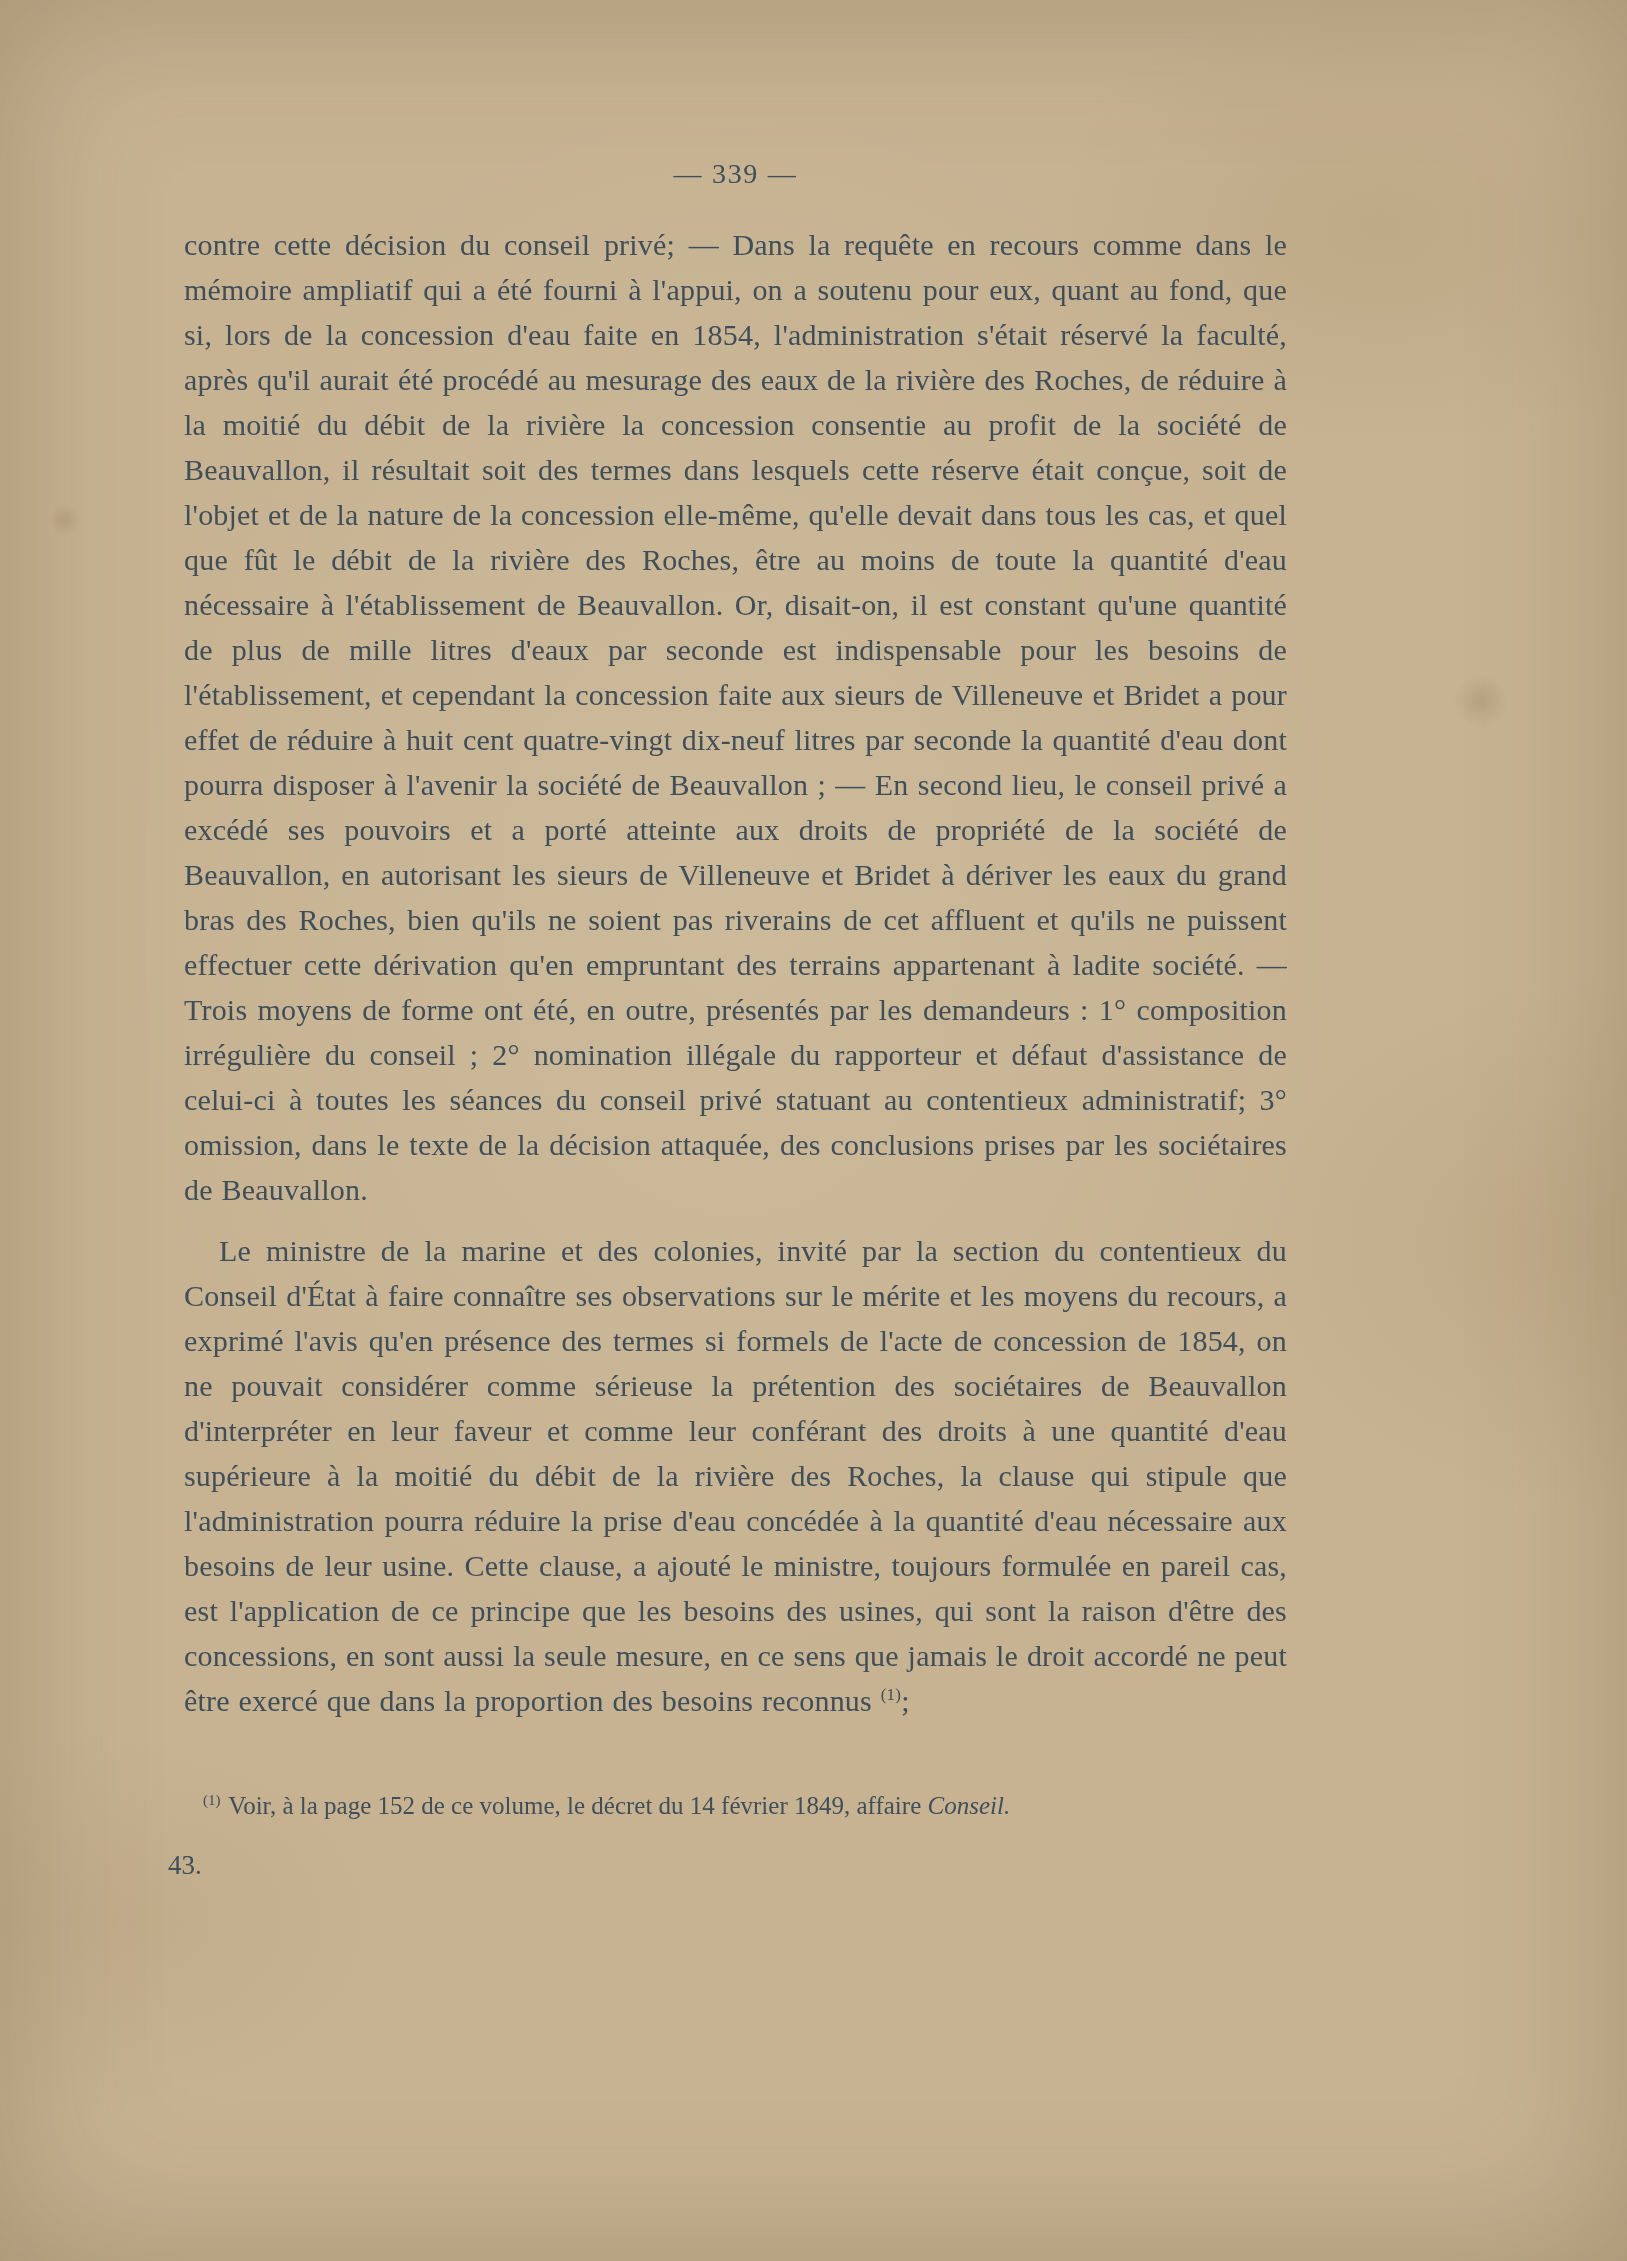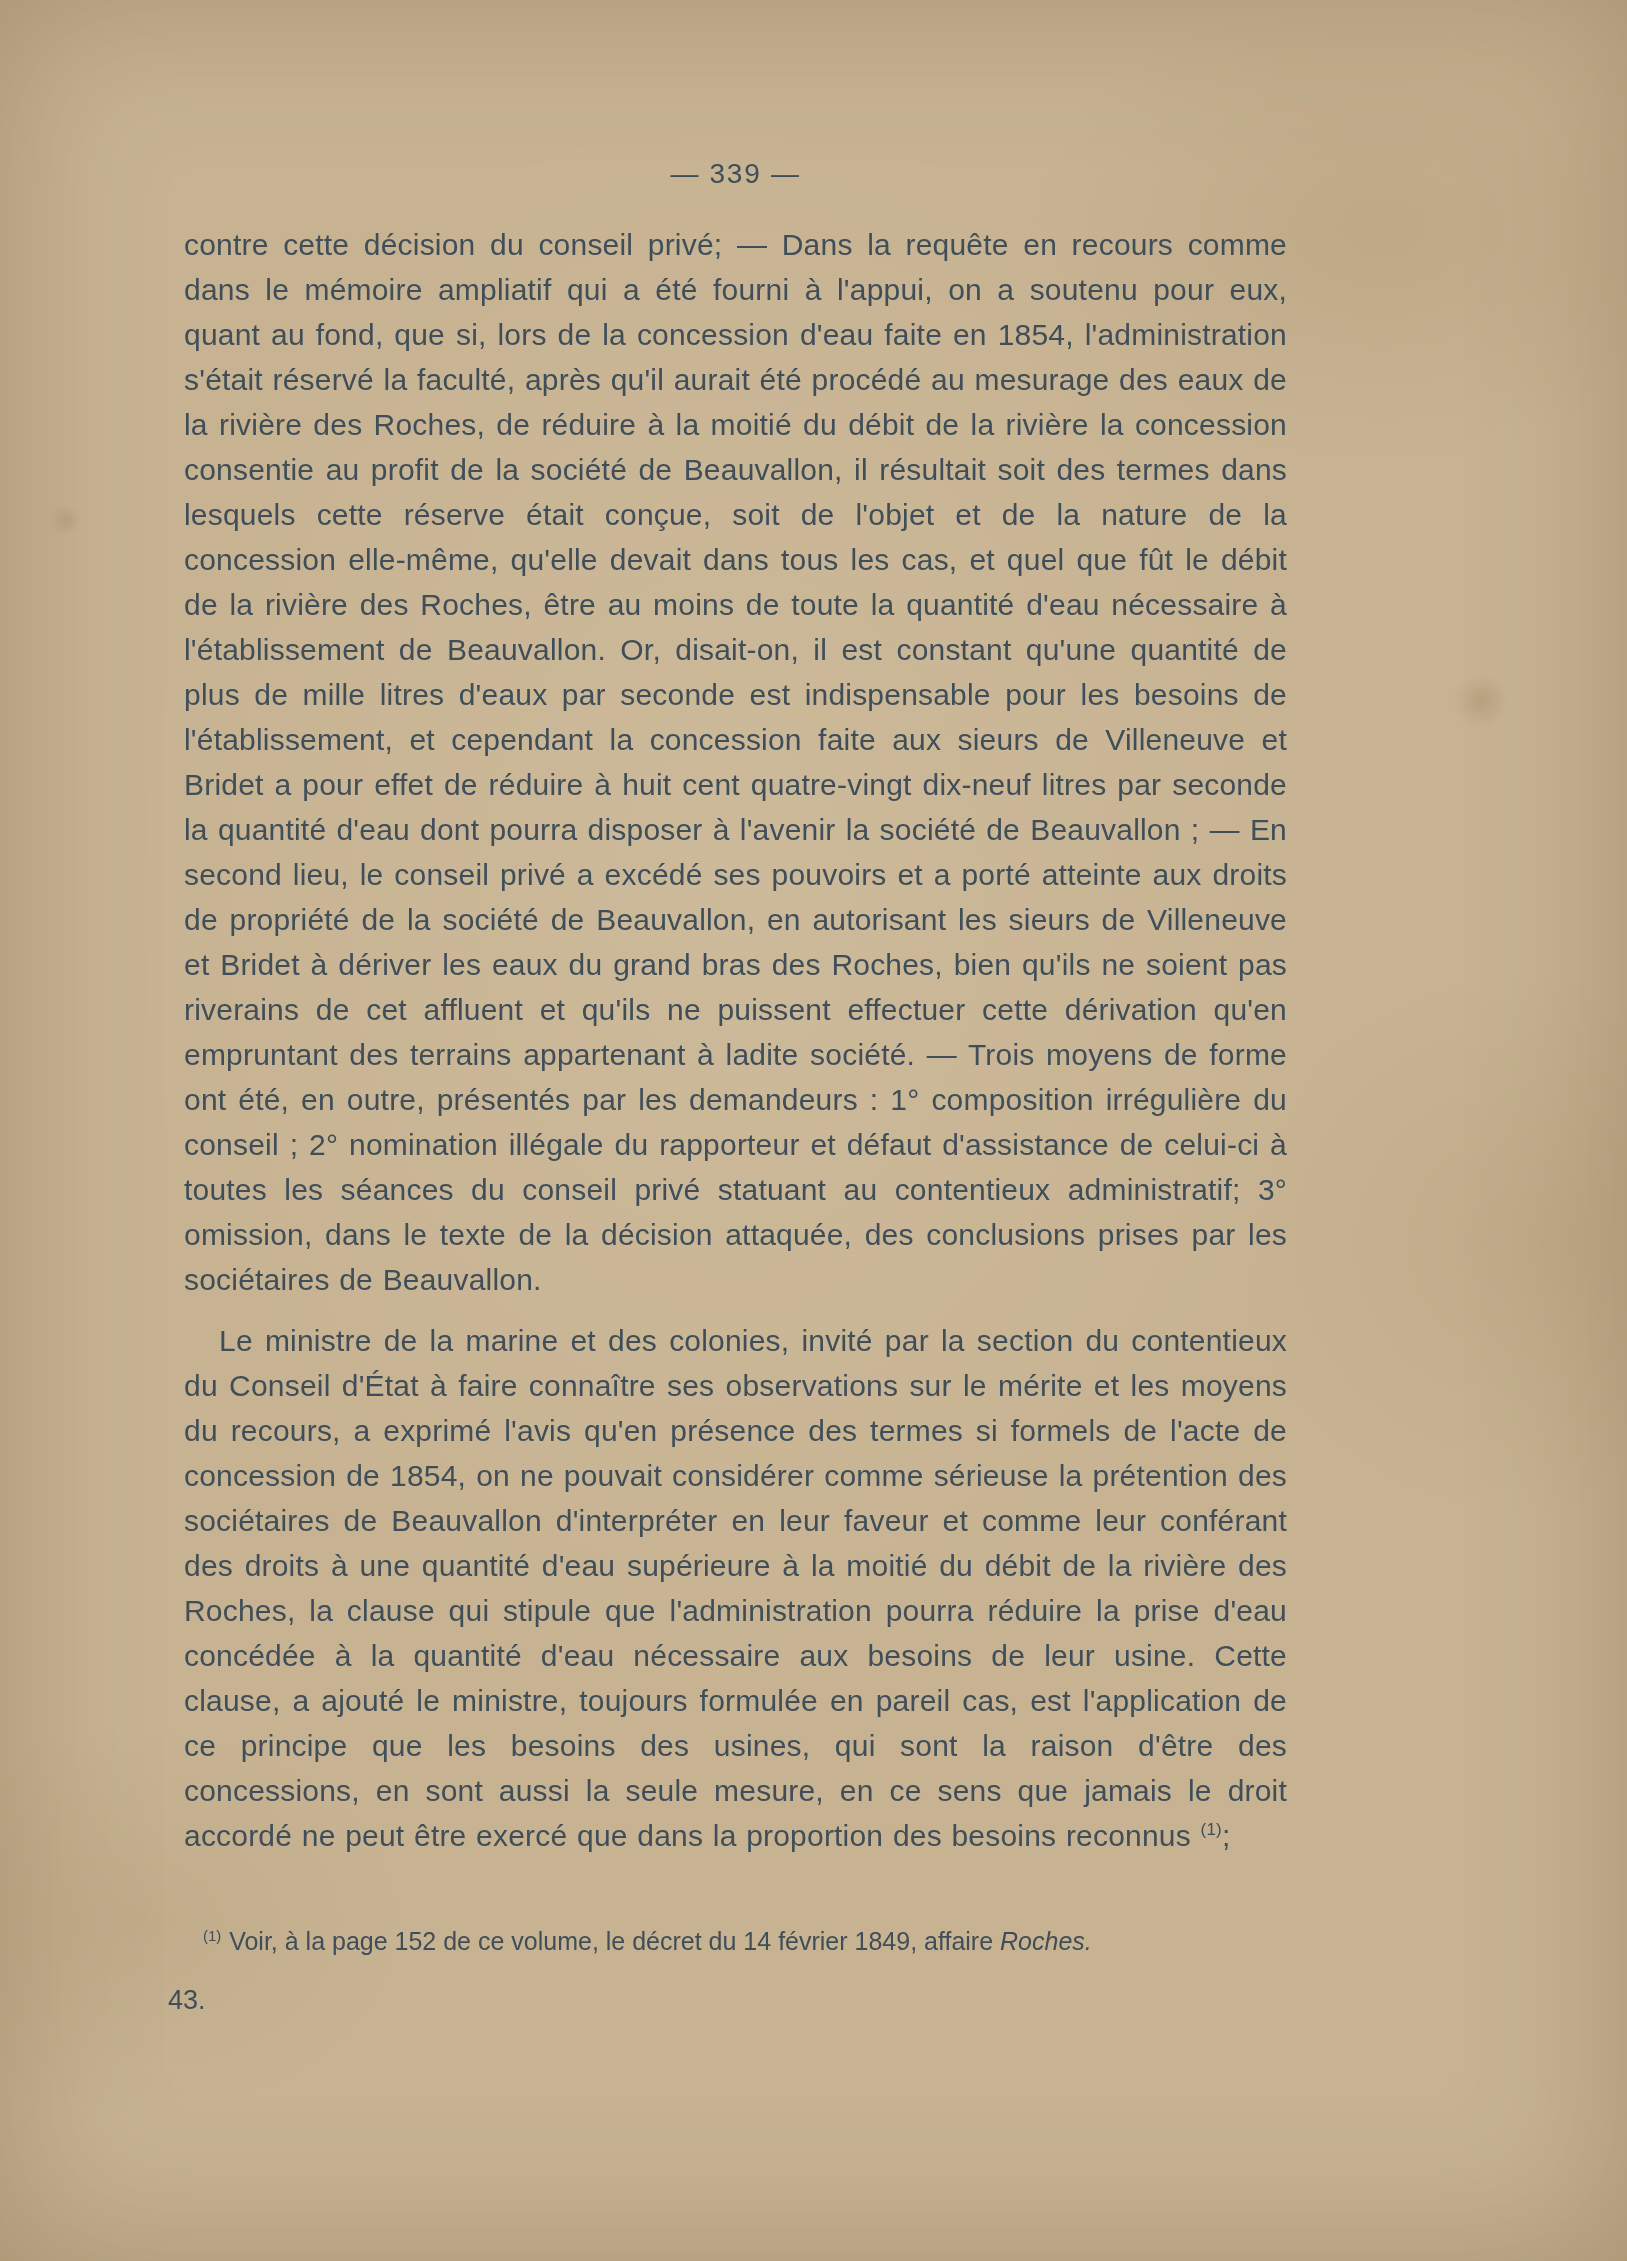--- a/index.html
+++ b/index.html
@@ -14,21 +14,21 @@
     background-color: #c7b392;
     background-image:
       radial-gradient(ellipse 503px 335px at 85% 10%, rgba(140,110,70,0.14), transparent 70%),
       radial-gradient(ellipse 447px 391px at 95% 55%, rgba(140,110,70,0.12), transparent 70%),
       radial-gradient(ellipse 391px 279px at 8% 85%, rgba(140,110,70,0.10), transparent 70%),
       radial-gradient(circle 39px at 91% 31%, rgba(110,80,45,0.18), transparent 70%),
       radial-gradient(circle 22.4px at 4% 23%, rgba(110,80,45,0.15), transparent 70%),
       radial-gradient(ellipse 838px 1118px at 45% 40%, rgba(255,246,222,0.10), transparent 75%);
     box-shadow: inset 0 0 156px rgba(92,70,38,0.30);
     overflow: hidden;
-    font-family: Liberation Sans, sans-serif;
+    font-family: Liberation Serif, serif;
     color: #3f4e58;
   }
   .page-inner {
     position: absolute;
     top: 0;
     left: 168px;
     width: 1135px;
   }
   .running-head {
     margin-top: 158px;
@@ -77,19 +77,19 @@
 
 <div class="scan">
   <div class="page-inner">
 
     <div class="running-head">— 339 —</div>
 
     <p class="body-para">contre cette décision du conseil privé; — Dans la requête en recours comme dans le mémoire ampliatif qui a été fourni à l'appui, on a soutenu pour eux, quant au fond, que si, lors de la concession d'eau faite en 1854, l'administration s'était réservé la faculté, après qu'il aurait été procédé au mesurage des eaux de la rivière des Roches, de réduire à la moitié du débit de la rivière la concession consentie au profit de la société de Beauvallon, il résultait soit des termes dans lesquels cette réserve était conçue, soit de l'objet et de la nature de la concession elle-même, qu'elle devait dans tous les cas, et quel que fût le débit de la rivière des Roches, être au moins de toute la quantité d'eau nécessaire à l'établissement de Beauvallon. Or, disait-on, il est constant qu'une quantité de plus de mille litres d'eaux par seconde est indispensable pour les besoins de l'établissement, et cependant la concession faite aux sieurs de Villeneuve et Bridet a pour effet de réduire à huit cent quatre-vingt dix-neuf litres par seconde la quantité d'eau dont pourra disposer à l'avenir la société de Beauvallon ; — En second lieu, le conseil privé a excédé ses pouvoirs et a porté atteinte aux droits de propriété de la société de Beauvallon, en autorisant les sieurs de Villeneuve et Bridet à dériver les eaux du grand bras des Roches, bien qu'ils ne soient pas riverains de cet affluent et qu'ils ne puissent effectuer cette dérivation qu'en empruntant des terrains appartenant à ladite société. — Trois moyens de forme ont été, en outre, présentés par les demandeurs : 1° composition irrégulière du conseil ; 2° nomination illégale du rapporteur et défaut d'assistance de celui-ci à toutes les séances du conseil privé statuant au contentieux administratif; 3° omission, dans le texte de la décision attaquée, des conclusions prises par les sociétaires de Beauvallon.</p>
 
     <p class="body-para indented"><span>Le ministre de la marine et des colonies, invité par la section du contentieux du Conseil d'État à faire connaître ses observations sur le mérite et les moyens du recours, a exprimé l'avis qu'en présence des termes si formels de l'acte de concession de 1854, on ne pouvait considérer comme sérieuse la prétention des sociétaires de Beauvallon d'interpréter en leur faveur et comme leur conférant des droits à une quantité d'eau supérieure à la moitié du débit de la rivière des Roches, la clause qui stipule que l'administration pourra réduire la prise d'eau concédée à la quantité d'eau nécessaire aux besoins de leur usine. Cette clause, a ajouté le ministre, toujours formulée en pareil cas, est l'application de ce principe que les besoins des usines, qui sont la raison d'être des concessions, en sont aussi la seule mesure, en ce sens que jamais le droit accordé ne peut être exercé que dans la proportion des besoins reconnus </span><sup class="note-ref">(1)</sup><span>;</span></p>
 
-    <div class="footnote"><sup class="fn-marker">(1)</sup><span>Voir, à la page 152 de ce volume, le décret du 14 février 1849, affaire </span><i>Roches.</i></div>
+    <div class="footnote"><sup class="fn-marker">(1)</sup><span>Voir, à la page 152 de ce volume, le décret du 14 février 1849, affaire </span><i>Conseil.</i></div>
 
     <div class="footer-num">43.</div>
 
   </div>
 </div>
 
 
 </body></html>

